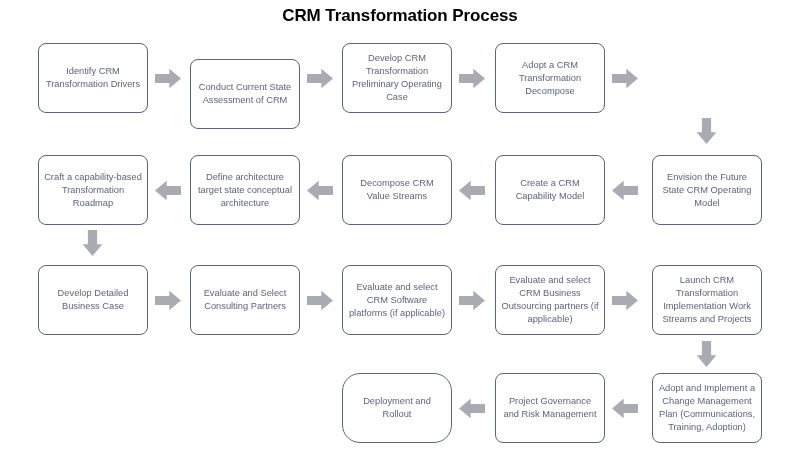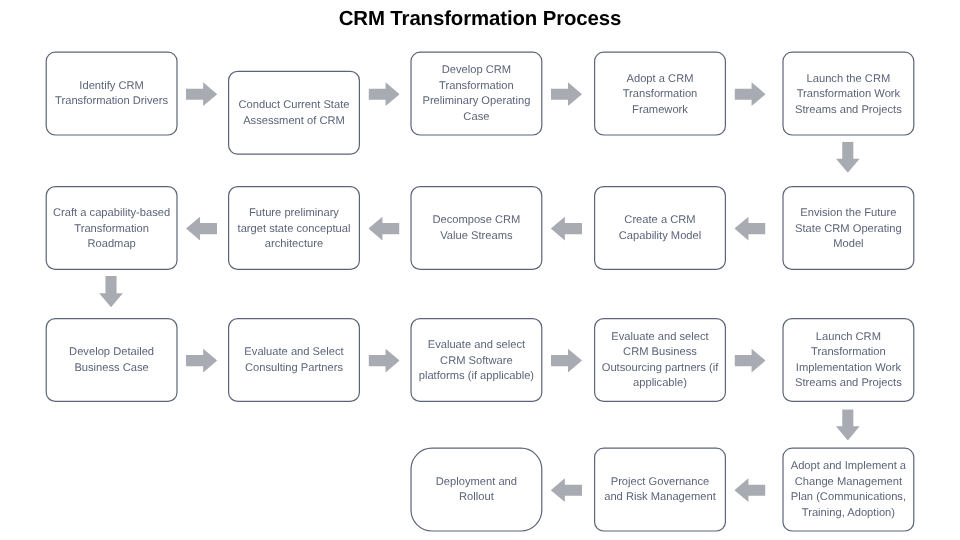--- a/index.html
+++ b/index.html
@@ -79,37 +79,34 @@
     <span>Conduct Current State Assessment of CRM</span>
   </div>
   <div class="arrow arrow-right" style="left:307px; top:68px; width:26px; height:21px;"></div>
 
   <div class="node" style="left:342px; top:43px; width:110px; height:70px;">
     <span>Develop CRM Transformation Preliminary Operating Case</span>
   </div>
   <div class="arrow arrow-right" style="left:459px; top:68px; width:26px; height:21px;"></div>
 
   <div class="node" style="left:495px; top:43px; width:110px; height:70px;">
-    <span>Adopt a CRM Transformation Framework</span>
+    <span>Adopt a CRM Transformation Decompose</span>
   </div>
   <div class="arrow arrow-right" style="left:612px; top:68px; width:26px; height:21px;"></div>
 
-  <div class="node" style="left:652px; top:43px; width:110px; height:70px;">
-    <span>Launch the CRM Transformation Work Streams and Projects</span>
-  </div>
 
   <div class="arrow arrow-down" style="left:696px; top:118px; width:21px; height:26px;"></div>
 
   <div class="node" style="left:38px; top:155px; width:110px; height:70px;">
     <span>Craft a capability-based Transformation Roadmap</span>
   </div>
   <div class="arrow arrow-left" style="left:155px; top:180px; width:26px; height:21px;"></div>
 
   <div class="node" style="left:190px; top:155px; width:110px; height:70px;">
-    <span>Future preliminary target state conceptual architecture</span>
+    <span>Define architecture target state conceptual architecture</span>
   </div>
   <div class="arrow arrow-left" style="left:307px; top:180px; width:26px; height:21px;"></div>
 
   <div class="node" style="left:342px; top:155px; width:110px; height:70px;">
     <span>Decompose CRM Value Streams</span>
   </div>
   <div class="arrow arrow-left" style="left:459px; top:180px; width:26px; height:21px;"></div>
 
   <div class="node" style="left:495px; top:155px; width:110px; height:70px;">
     <span>Create a CRM Capability Model</span>

